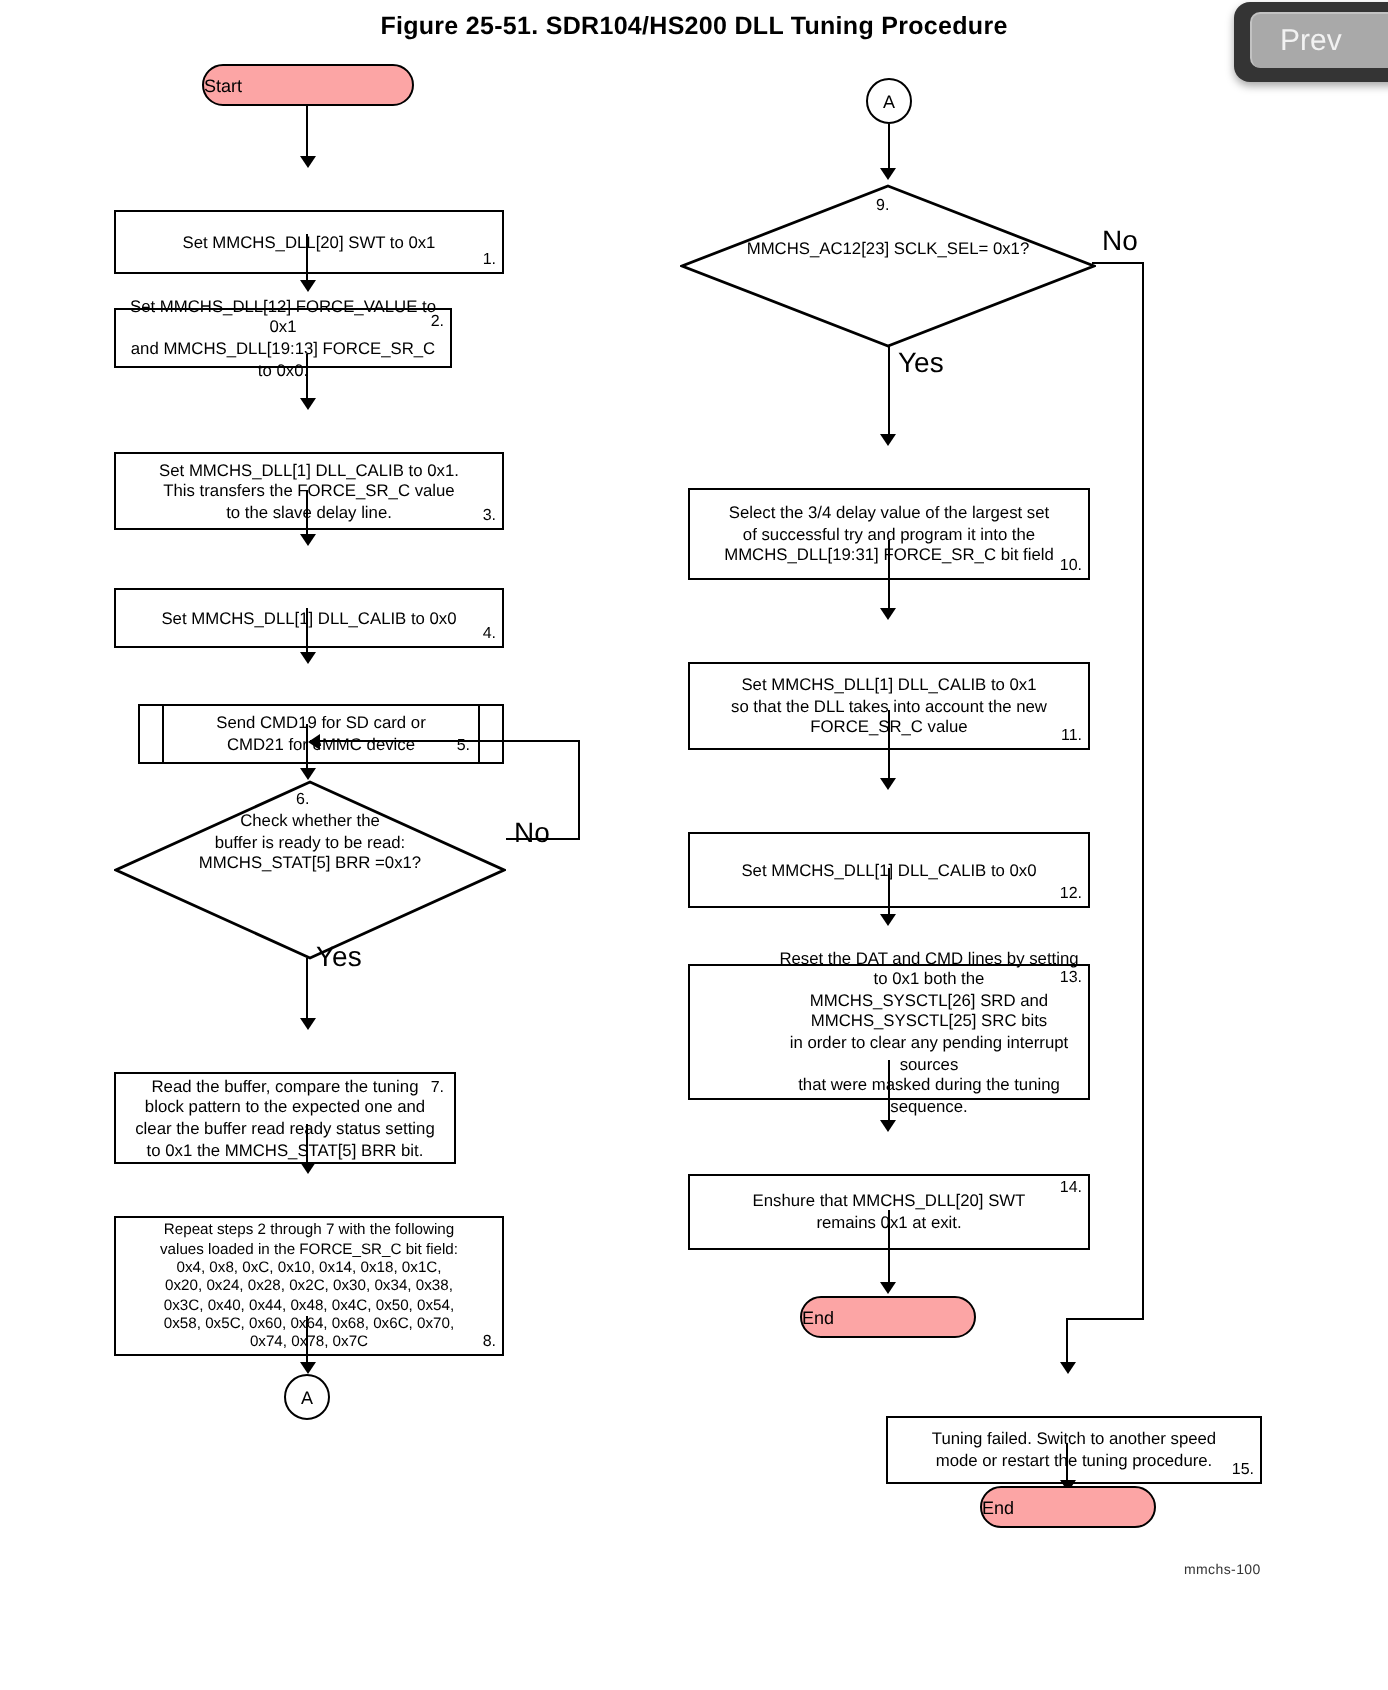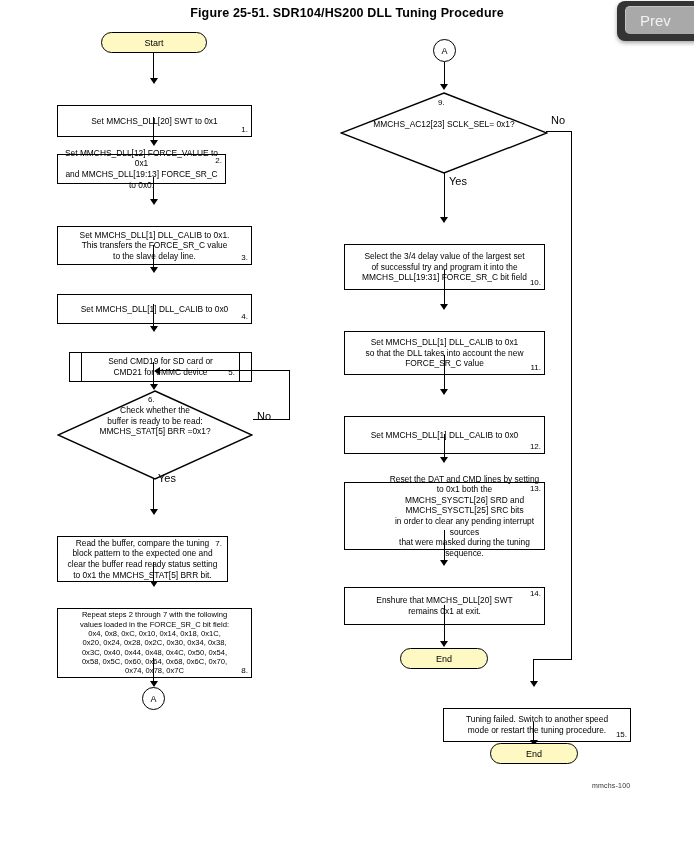--- a/index.html
+++ b/index.html
@@ -38,22 +38,22 @@
   }
   .proc .txt{display:block;width:100%;white-space:pre-line;}
   .subproc .bar{
     position:absolute;top:0;bottom:0;width:0;border-left:1.4px solid #000;
   }
   .stepno{
     position:absolute;font-size:8px;line-height:8px;color:#000;
   }
   
   .term{
-    border:1.4px solid #000;background:#fef9c3;border-radius:999px;
-    display:flex;align-items:center;justify-content:center;
+    border:1.4px solid #000;background:#fca5a5;border-radius:999px;
+    display:flex;align-items:center;
     font-size:9px;
   }
   .term::before{
     content:"";position:absolute;left:6px;right:6px;top:-3px;height:4px;
     background:#8a8a8a;border-radius:999px;z-index:-1;
   }
   
   .conn{
     border:1.4px solid #000;border-radius:50%;background:#fff;
     display:flex;align-items:center;justify-content:center;font-size:9px;
@@ -65,21 +65,21 @@
     position:absolute;text-align:center;font-size:8.4px;line-height:10.6px;
     white-space:pre-line;
   }
   
   .ln{position:absolute;background:#000;}
   .lnv{width:1.4px;}
   .lnh{height:1.4px;}
   .arrow{position:absolute;width:0;height:0;}
   .arrow-d{border-left:4.2px solid transparent;border-right:4.2px solid transparent;border-top:6.5px solid #000;}
   .arrow-l{border-top:4.2px solid transparent;border-bottom:4.2px solid transparent;border-right:6.5px solid #000;}
-  .edge-label{position:absolute;font-size:11px;line-height:9px;}
+  .edge-label{position:absolute;font-size:14px;line-height:9px;}
   #figure-id{position:absolute;font-size:7px;color:#333;letter-spacing:.2px;}
 </style>
 </head>
 <body>
 
 <div id="figure-title">Figure 25-51. SDR104/HS200 DLL Tuning Procedure</div>
 
 <div id="prev-panel">
   <div id="prev-button">Prev</div>
 </div>

